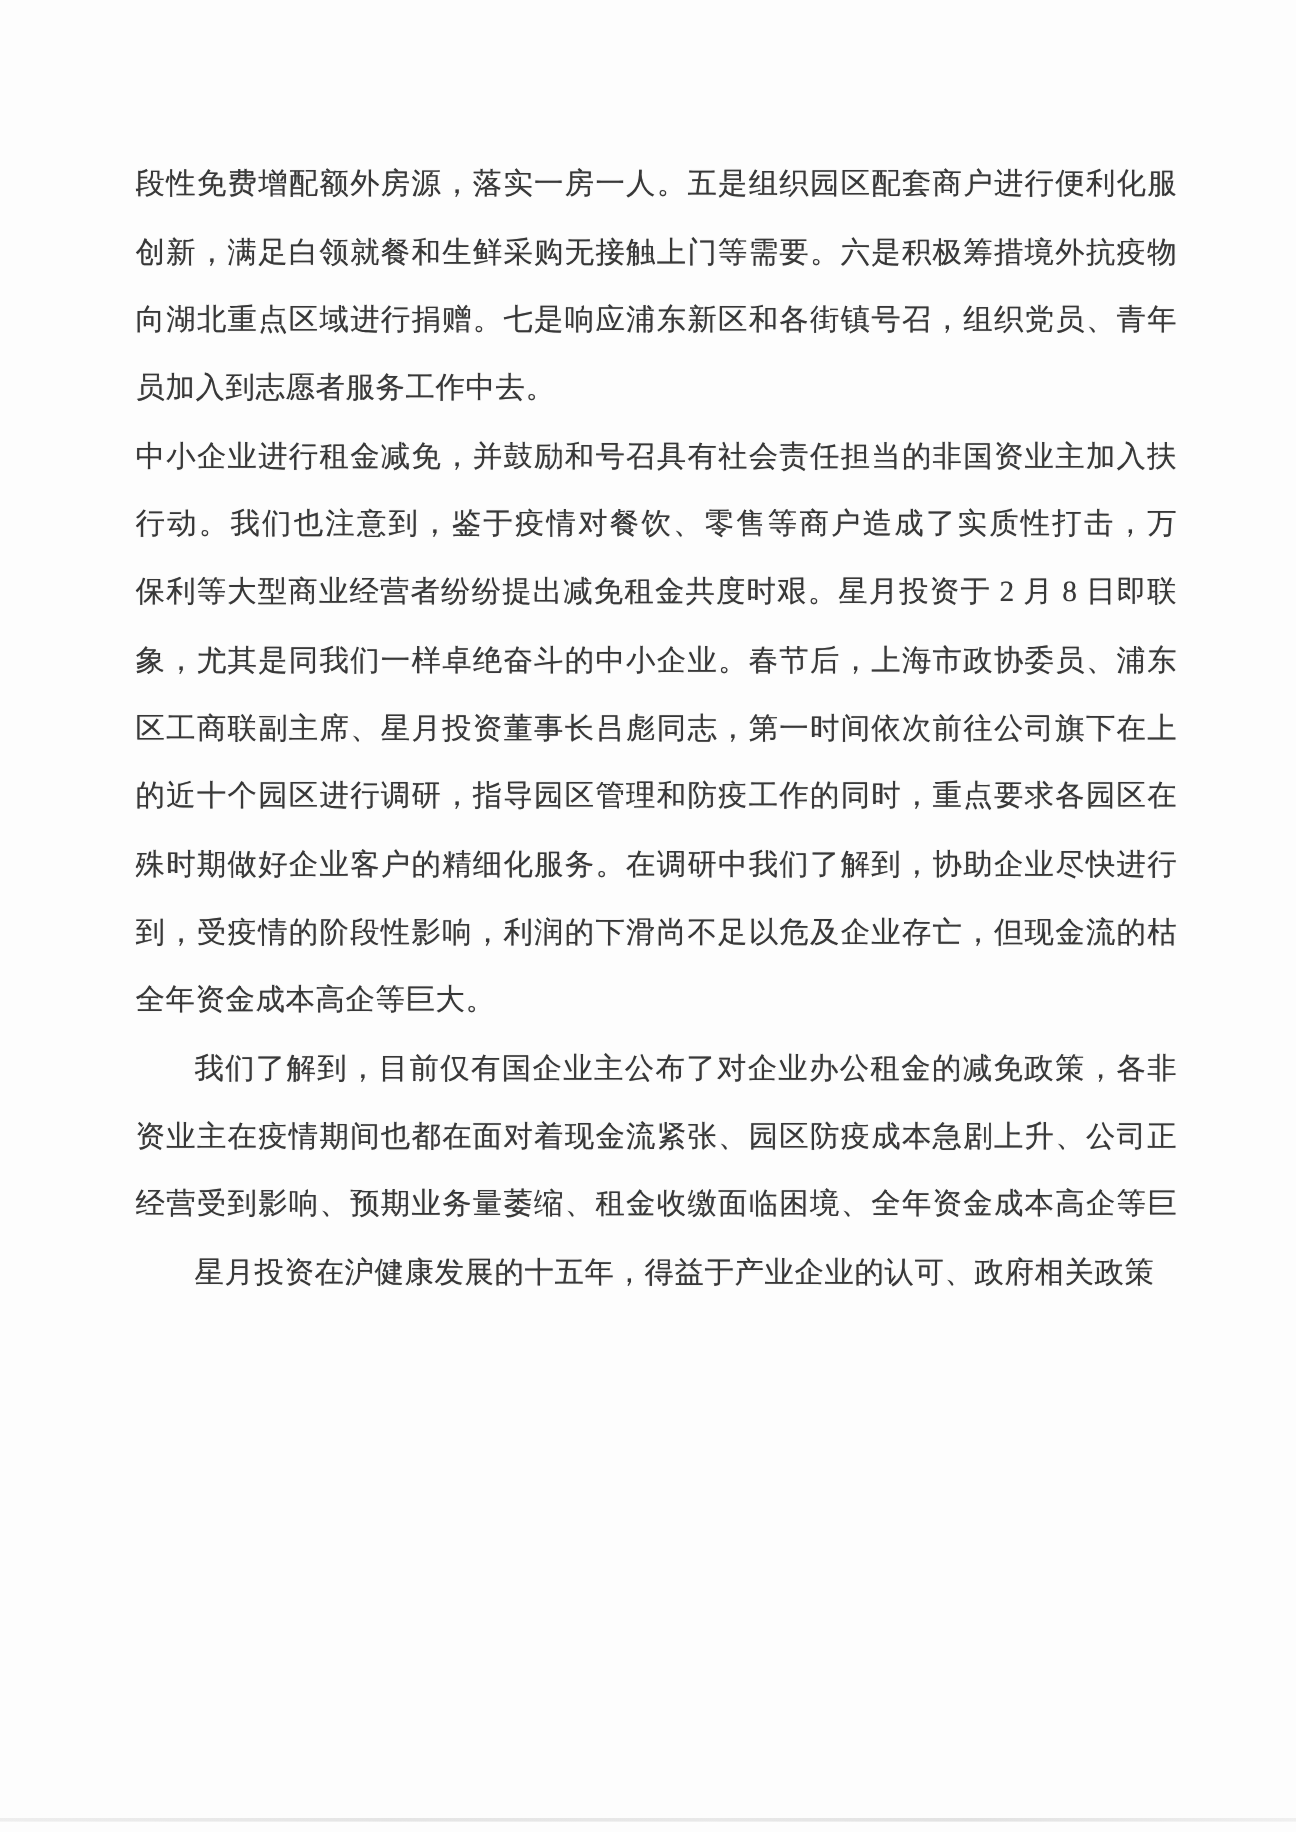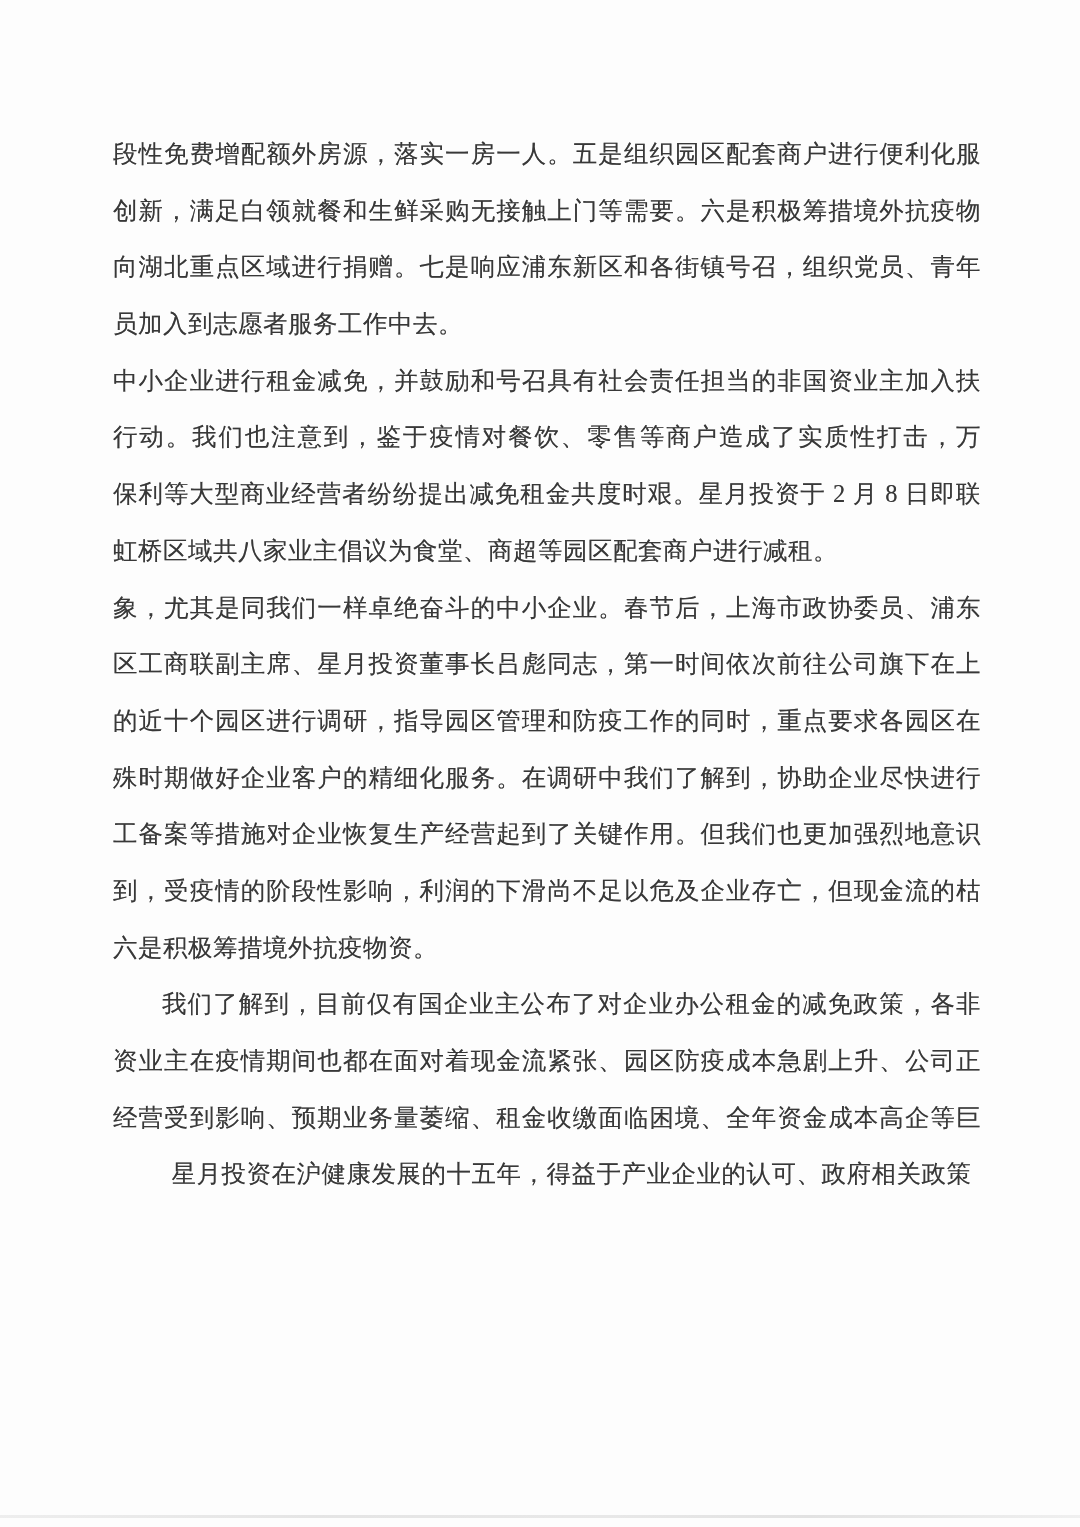--- a/index.html
+++ b/index.html
@@ -35,21 +35,21 @@
     text-align-last: justify;
     white-space: normal;
     overflow: hidden;
     
     text-shadow: 0 0 0.6px rgba(70,70,70,0.55);
   }
   .para.indent .line.first {
     text-indent: 49px;
   }
   .line.last {
-    text-align: center;
+    text-align: left;
     text-align-last: left;
   }
   .scan-edge {
     position: absolute;
     left: 0;
     top: 1515px;
     width: 1080px;
     height: 3px;
     background: linear-gradient(to right,
       #ececec 0%, #e2e2e2 30%, #e6e6e6 55%, #dfdfdf 75%, #eeeeee 100%);
@@ -64,30 +64,28 @@
       <div class="para">
         <div class="line first">段性免费增配额外房源，落实一房一人。五是组织园区配套商户进行便利化服务</div>
         <div class="line">创新，满足白领就餐和生鲜采购无接触上门等需要。六是积极筹措境外抗疫物资</div>
         <div class="line">向湖北重点区域进行捐赠。七是响应浦东新区和各街镇号召，组织党员、青年团</div>
         <div class="line last">员加入到志愿者服务工作中去。</div>
       </div>
       <div class="para indent">
         <div class="line">中小企业进行租金减免，并鼓励和号召具有社会责任担当的非国资业主加入扶持</div>
         <div class="line">行动。我们也注意到，鉴于疫情对餐饮、零售等商户造成了实质性打击，万达、</div>
         <div class="line">保利等大型商业经营者纷纷提出减免租金共度时艰。星月投资于 2 月 8 日即联合</div>
-        <div class="line last">虹桥区域共八家业主倡议为食堂、商超等园区配套商户进行减租。</div>
       </div>
       <div class="para indent">
         <div class="line">象，尤其是同我们一样卓绝奋斗的中小企业。春节后，上海市政协委员、浦东新</div>
         <div class="line">区工商联副主席、星月投资董事长吕彪同志，第一时间依次前往公司旗下在上海</div>
         <div class="line">的近十个园区进行调研，指导园区管理和防疫工作的同时，重点要求各园区在特</div>
         <div class="line">殊时期做好企业客户的精细化服务。在调研中我们了解到，协助企业尽快进行复</div>
-        <div class="line">工备案等措施对企业恢复生产经营起到了关键作用。但我们也更加强烈地意识</div>
         <div class="line">到，受疫情的阶段性影响，利润的下滑尚不足以危及企业存亡，但现金流的枯竭，</div>
-        <div class="line last">六是积极筹措境外抗疫物资。</div>
+        <div class="line last">全年资金成本高企等巨大。</div>
       </div>
       <div class="para indent">
         <div class="line first">我们了解到，目前仅有国企业主公布了对企业办公租金的减免政策，各非国</div>
         <div class="line">资业主在疫情期间也都在面对着现金流紧张、园区防疫成本急剧上升、公司正常</div>
         <div class="line">经营受到影响、预期业务量萎缩、租金收缴面临困境、全年资金成本高企等巨大</div>
       </div>
       <div class="para indent">
         <div class="line first last">星月投资在沪健康发展的十五年，得益于产业企业的认可、政府相关政策的</div>
       </div>
     </div>

